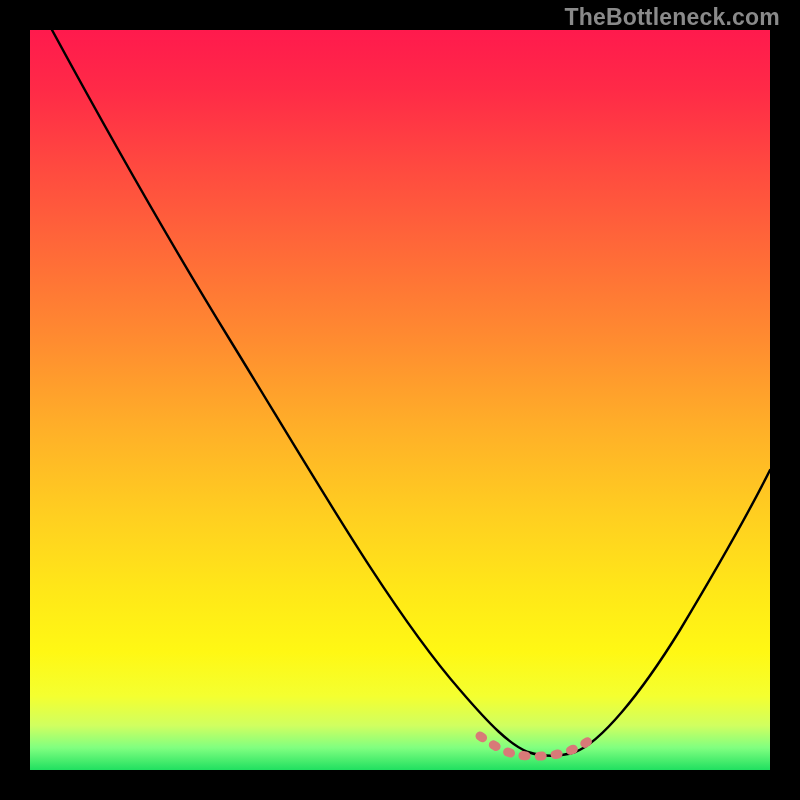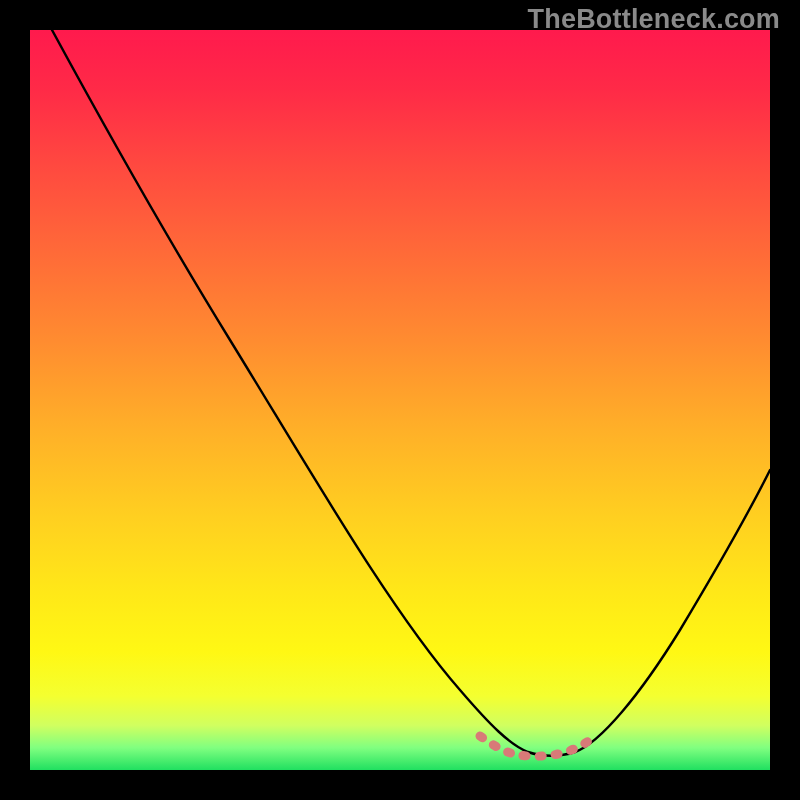--- a/index.html
+++ b/index.html
@@ -52,21 +52,21 @@
     top: 0;
     width: 740px;
     height: 740px;
     overflow: visible;
   }
   .watermark {
     position: absolute;
     top: 4px;
     right: 20px;
     font-family: Arial, Helvetica, sans-serif;
-    font-size: 27px;
+    font-size: 23px;
     font-weight: bold;
     color: #8a8a8a;
     letter-spacing: 0.2px;
   }
 </style>
 </head>
 <body>
 
 <div class="stage">
 

